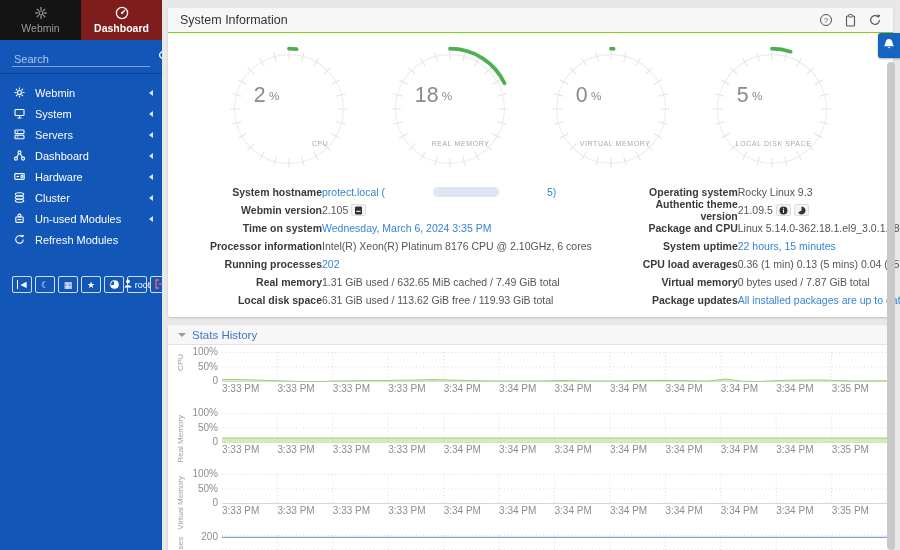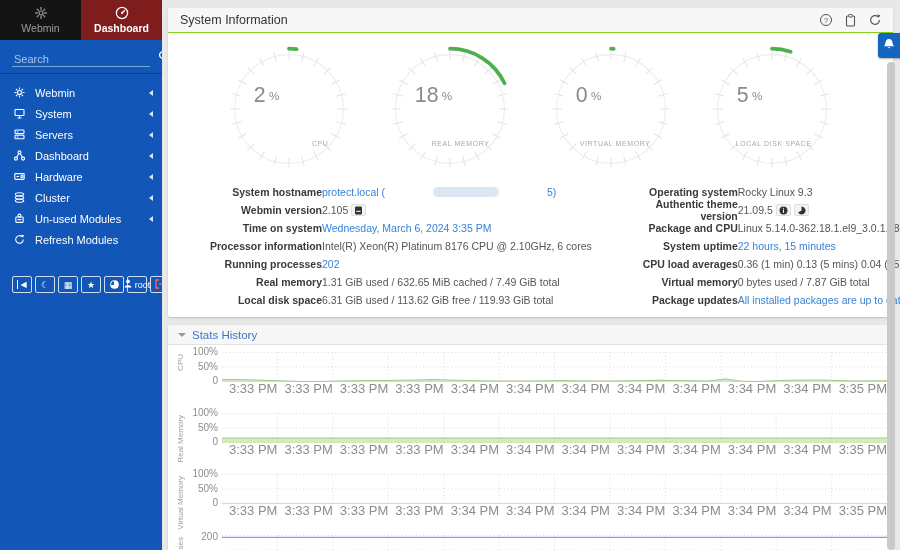--- a/index.html
+++ b/index.html
@@ -69,21 +69,21 @@
   .charts{padding-top:7px;}
   .chart-row{display:flex;height:61px;padding-left:4px;}
   .chart-ylab{width:16px;display:flex;align-items:flex-start;justify-content:center;padding-top:2px;}
   .chart-ylab span{writing-mode:vertical-rl;transform:rotate(180deg);font-size:8px;color:#9e9e9e;}
   .chart-yticks{width:34px;position:relative;height:30px;}
   .chart-yticks span{position:absolute;right:4px;font-size:10px;color:#8d8d8d;line-height:10px;}
   .chart-main{flex:1;padding-right:6px;}
   .chart-plot{height:30px;position:relative;}
   .chart-plot svg{position:absolute;left:0;top:0;width:100%;height:100%;}
   .chart-xlabels{display:flex;height:12px;margin-top:1px;}
-  .chart-xlabels span{flex:1;text-align:right;font-size:13px;color:#8d8d8d;line-height:12px;}
+  .chart-xlabels span{flex:1;text-align:left;font-size:10px;color:#8d8d8d;line-height:12px;}
 
   .bell-btn{position:absolute;top:33px;right:0;width:22px;height:25px;background:#1565C0;
     border-radius:3px 0 0 3px;display:flex;align-items:center;justify-content:center;cursor:pointer;
     box-shadow:0 1px 2px rgba(0,0,0,0.3);}
   .scrollbar-thumb{position:absolute;right:5px;top:62px;bottom:0;width:8px;background:#c9c9c9;border-radius:4px;}
 </style>
 </head>
 <body>
 
 <div class="sidebar">

